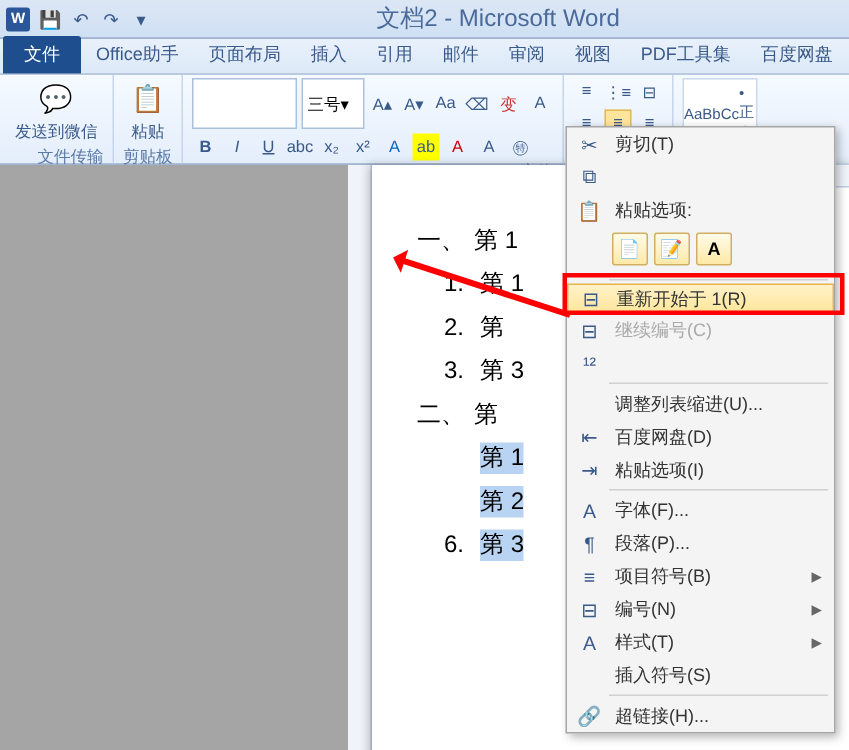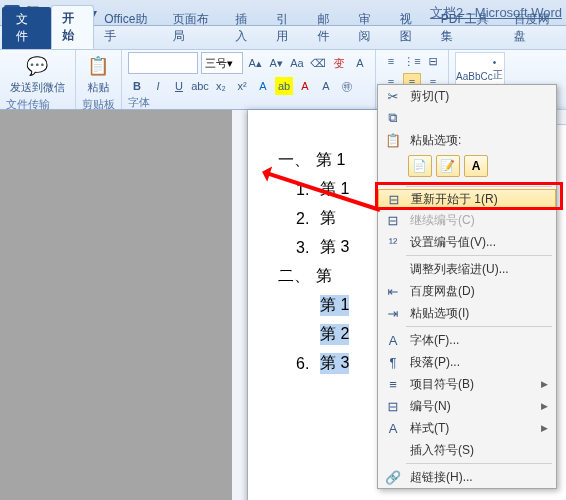--- a/index.html
+++ b/index.html
@@ -3,37 +3,37 @@
 <meta charset="utf-8">
 <style>
 * { margin: 0; padding: 0; box-sizing: border-box; font-family: "Microsoft YaHei", "SimSun", sans-serif; }
 body { width: 566px; height: 500px; background: #a5a5a5; overflow: hidden; position: relative; font-size: 12px; }
 
 
 .titlebar { height: 26px; background: linear-gradient(#dce7f5, #cfe0f4); display: flex; align-items: center; padding: 0 4px; border-bottom: 1px solid #9db4d4; }
 .titlebar .appicon { width: 16px; height: 16px; background: #2b579a; border-radius: 2px; display: flex; align-items: center; justify-content: center; color: #fff; font-size: 10px; font-weight: bold; }
 .titlebar .qat { display: flex; gap: 4px; margin-left: 6px; }
 .titlebar .qat span { width: 16px; height: 16px; display: flex; align-items: center; justify-content: center; color: #3b5b8c; }
-.titlebar .title { flex: 1; text-align: right; color: #4a6a9a; font-size: 13px; text-decoration: underline; }
+.titlebar .title { flex: 1; text-align: center; color: #4a6a9a; font-size: 16px; }
 
 
 .tabs { height: 24px; background: linear-gradient(#e9f1fb, #dce9f8); display: flex; align-items: flex-end; border-bottom: 1px solid #b7cbe5; }
 .file-tab { background: #1e4e8e; color: #fff; padding: 4px 14px; font-size: 12px; border-radius: 2px 2px 0 0; margin-left: 2px; margin-top: 16px; }
 .tab { padding: 4px 10px; font-size: 12px; color: #3a5a8a; cursor: pointer; }
 .tab.active { background: #f5faff; border: 1px solid #b7cbe5; border-bottom: 1px solid #f5faff; border-radius: 3px 3px 0 0; color: #2b4a7a; font-weight: bold; }
 
 
 .ribbon { height: 60px; background: linear-gradient(#f5faff, #e4eefb); display: flex; border-bottom: 1px solid #9db4d4; font-size: 11px; }
 .group { border-right: 1px solid #c5d6ec; padding: 2px 6px 0 6px; display: flex; flex-direction: column; justify-content: space-between; }
-.group-label { text-align: left; font-size: 11px; color: #5a7aa8; padding-bottom: 1px; }
+.group-label { text-align: right; font-size: 11px; color: #5a7aa8; padding-bottom: 1px; }
 .bigbtn { display: flex; flex-direction: column; align-items: center; gap: 2px; padding: 2px 4px; color: #3a5a8a; }
 .bigbtn .ico { width: 24px; height: 24px; display: flex; align-items: center; justify-content: center; font-size: 18px; }
 .smallrow { display: flex; gap: 3px; align-items: center; }
 .smallbtn { width: 18px; height: 18px; display: flex; align-items: center; justify-content: center; color: #3a5a8a; border: 1px solid transparent; font-size: 11px; }
-.combo { border: 1px solid #abc0dd; background: #fff; height: 22px; display: flex; align-items: center; padding: 0 3px; font-size: 11px; }
+.combo { border: 1px solid #abc0dd; background: #fff; height: 34px; display: flex; align-items: center; padding: 0 3px; font-size: 11px; }
 .styles-gallery { display: flex; gap: 2px; }
 .style-box { width: 50px; height: 48px; border: 1px solid #c9d8ec; background: #fff; display: flex; flex-direction: row; align-items: center; justify-content: center; font-size: 10px; color: #3a5a8a; }
 
 
 .docarea { position: absolute; top: 110px; left: 0; right: 0; bottom: 0; background: #a5a5a5; }
 .page { position: absolute; left: 248px; top: 0; width: 320px; height: 500px; background: #fff; box-shadow: -2px 0 6px rgba(0,0,0,.25); padding-top: 20px; }
 .ruler-corner { position: absolute; left: 248px; top: -1px; width: 130px; height: 16px; background: #f0f4fa; border: 1px solid #c0cfe2; }
 .ruler-v { position: absolute; left: 232px; top: 0; width: 16px; height: 100%; background: #f0f4fa; border-right: 1px solid #c0cfe2; }
 
 .doc-line { padding: 4px 0 4px 30px; font-family: "SimSun", serif; font-size: 16px; color: #000; display: flex; align-items: center; gap: 6px; }
@@ -65,21 +65,20 @@
     <span>💾</span>
     <span>↶</span>
     <span>↷</span>
     <span>▾</span>
   </div>
   <div class="title">文档2 - Microsoft Word</div>
 </div>
 
 <div class="tabs">
   <div class="file-tab">文件</div>
-  <div class="tab active">开始</div>
   <div class="tab">Office助手</div>
   <div class="tab">页面布局</div>
   <div class="tab">插入</div>
   <div class="tab">引用</div>
   <div class="tab">邮件</div>
   <div class="tab">审阅</div>
   <div class="tab">视图</div>
   <div class="tab">PDF工具集</div>
   <div class="tab">百度网盘</div>
 </div>
@@ -226,21 +225,20 @@
   <div class="item hl">
       <span class="iconcol">⊟</span>
       <span class="label">重新开始于 1(R)</span>
     </div>
   <div class="item" style="color:#aaa">
       <span class="iconcol">⊟</span>
       <span class="label">继续编号(C)</span>
     </div>
   <div class="item">
       <span class="iconcol">¹²</span>
-      <span class="label">设置编号值(V)...</span>
     </div>
   <div class="sep"></div>
   <div class="item">
       <span class="iconcol"></span>
       <span class="label">调整列表缩进(U)...</span>
     </div>
   <div class="item">
       <span class="iconcol">⇤</span>
       <span class="label">百度网盘(D)</span>
     </div>

